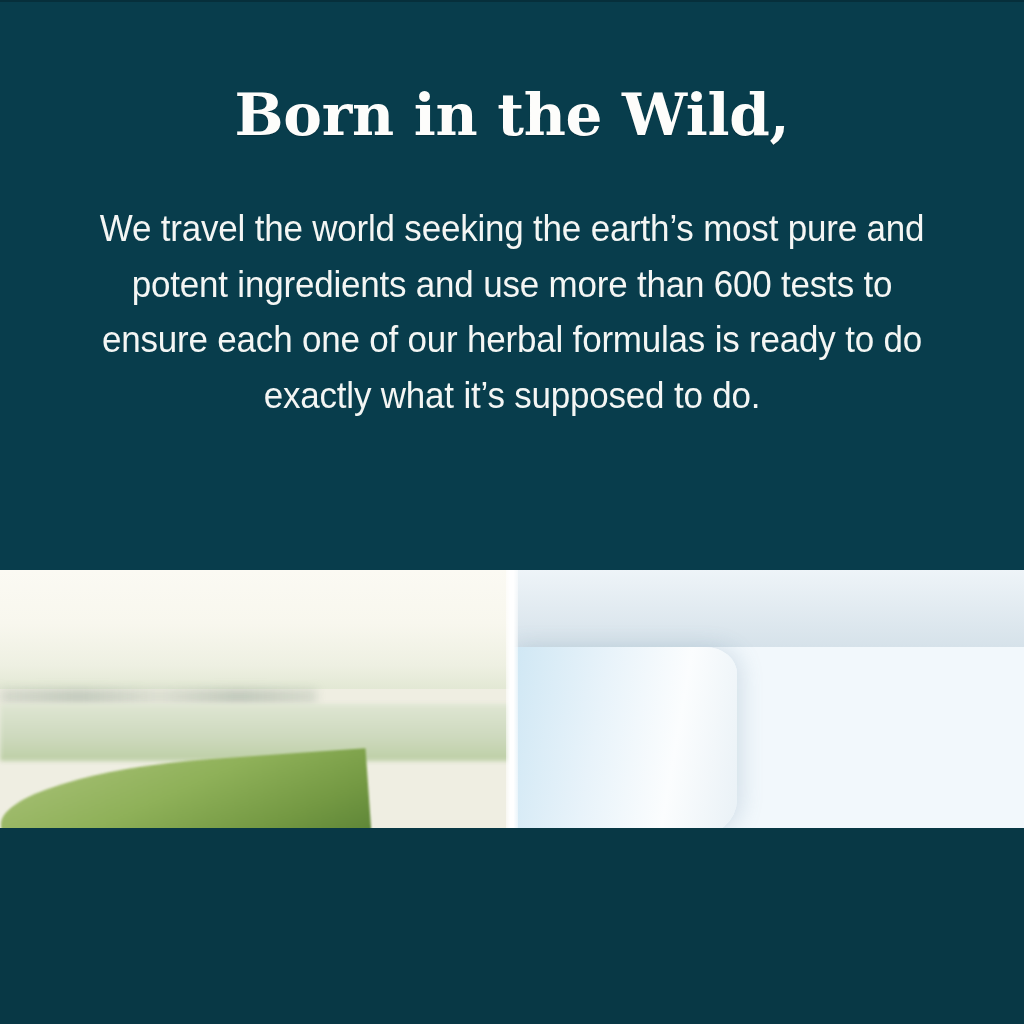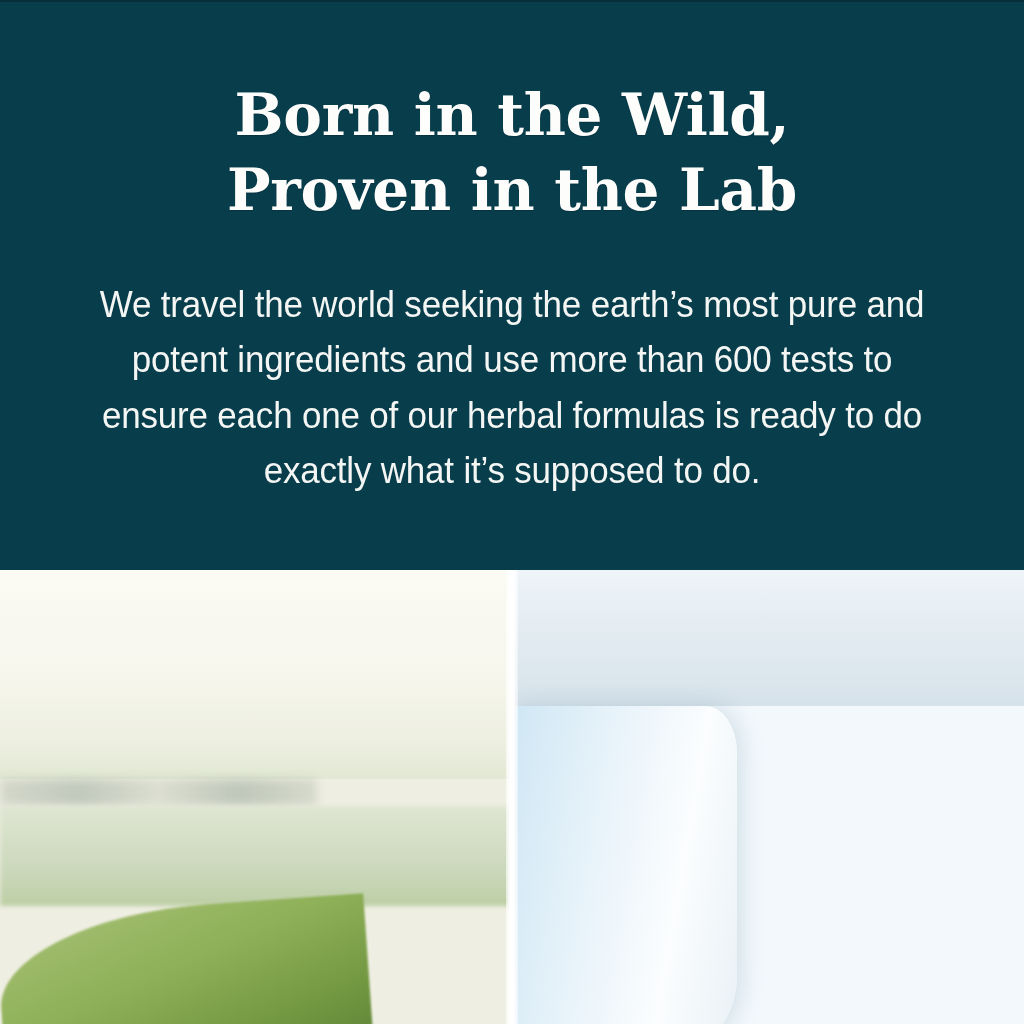--- a/index.html
+++ b/index.html
@@ -7,21 +7,21 @@
 
   html, body {
     width:1024px; height:1024px;
     overflow:hidden;
     background:#083845;
     font-family:"Liberation Sans", sans-serif;
   }
 
   .card {
     position:relative;
-    width:1024px; height:1024px;
+    width:1024px; height:828px;
     background:#083d4c;
     display:flex;
     flex-direction:column;
     overflow:hidden;
   }
 
   
   .panel {
     position:relative;
     height:570px;
@@ -155,21 +155,20 @@
 </style>
 </head>
 <body>
 
 <div class="card">
 
   <section class="panel">
 
     <h1 class="headline">
       <span class="hl-line">Born in the Wild,</span>
-      <span class="hl-line">Proven in the Lab</span>
     </h1>
 
     <p class="subcopy">
       <span>We travel the world seeking the earth’s most pure and</span>
       <span>potent ingredients and use more than 600 tests to</span>
       <span>ensure each one of our herbal formulas is ready to do</span>
       <span>exactly what it’s supposed to do.</span>
     </p>
   </section>
 

